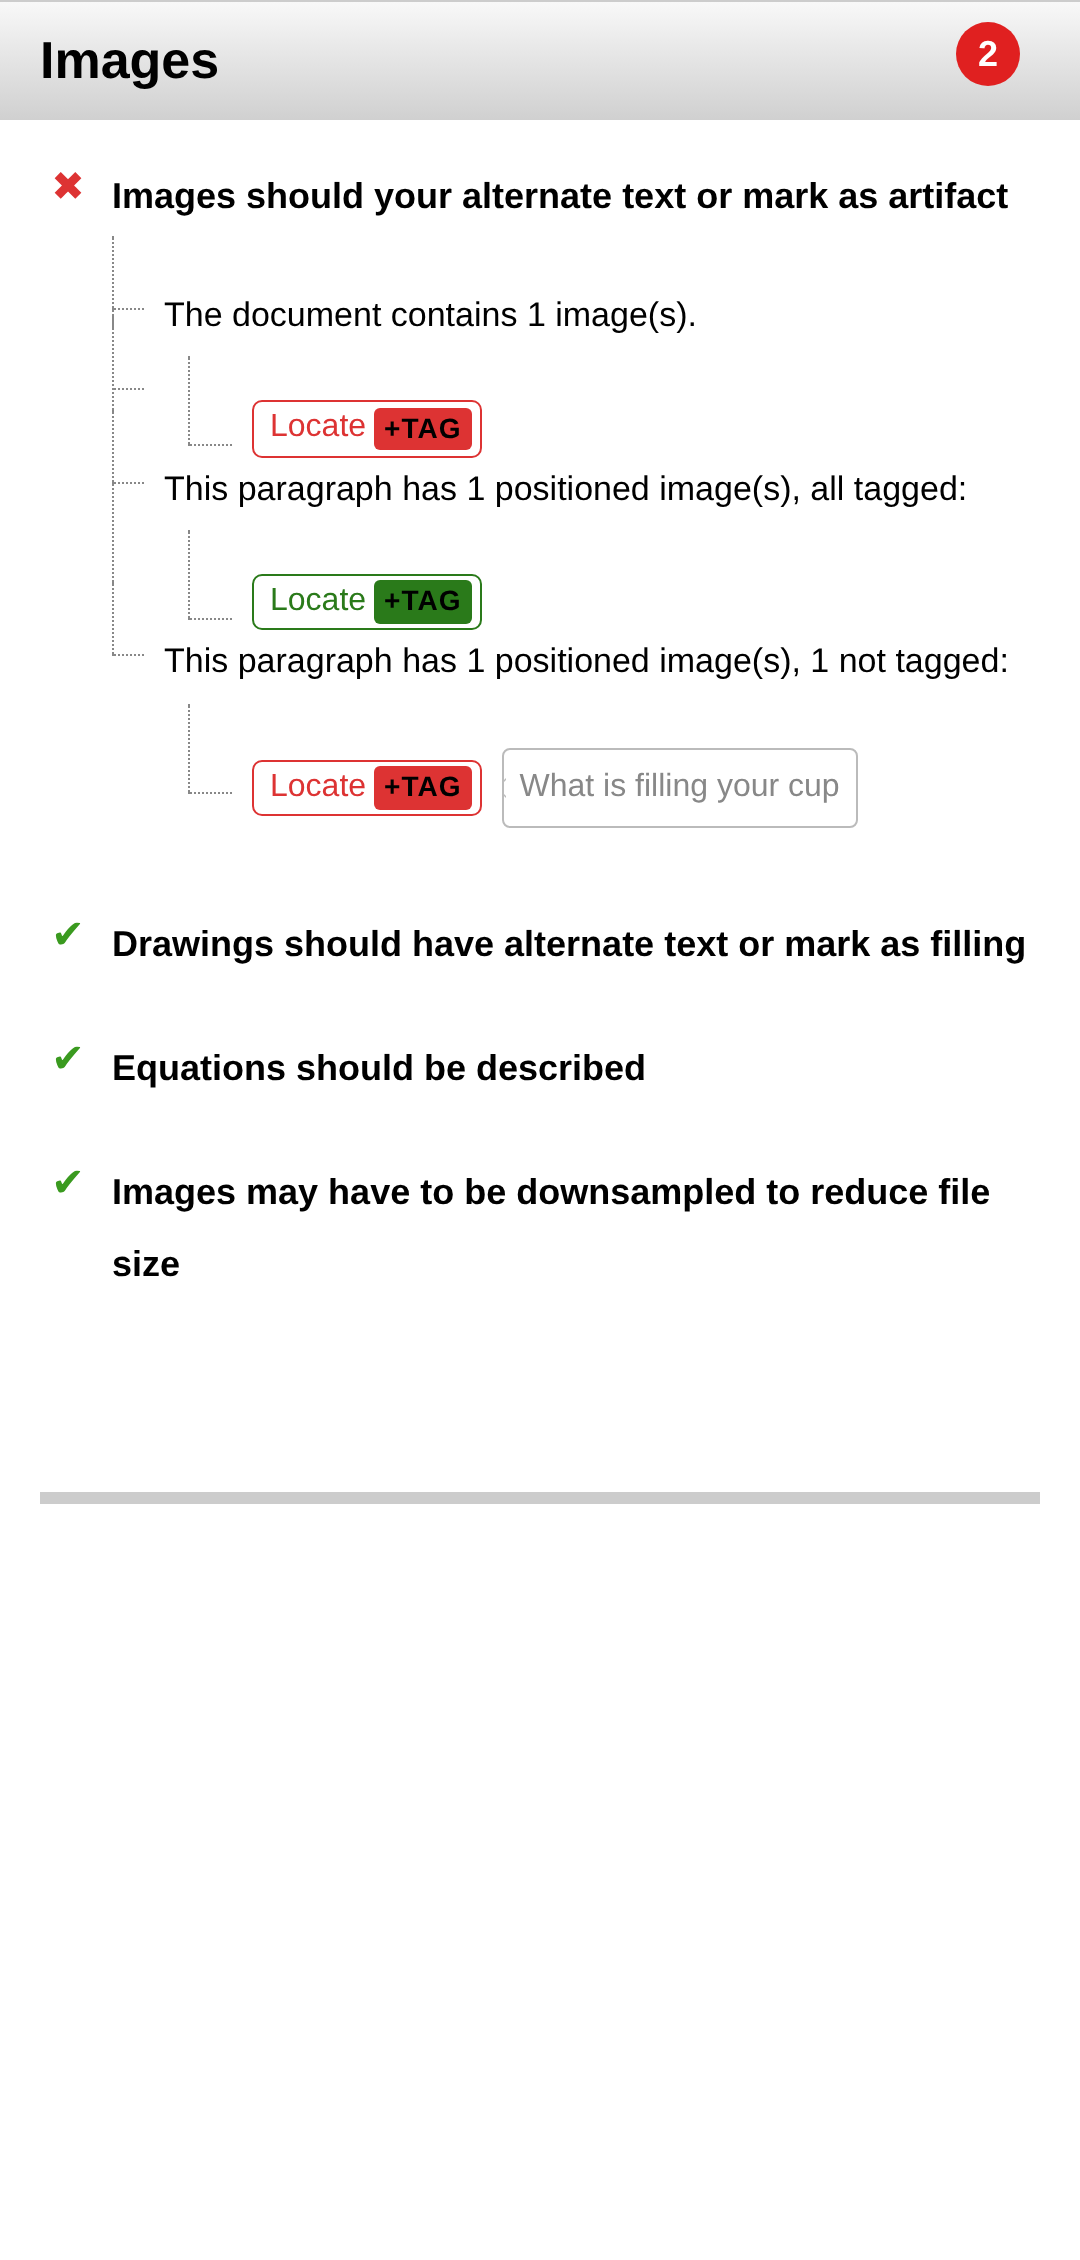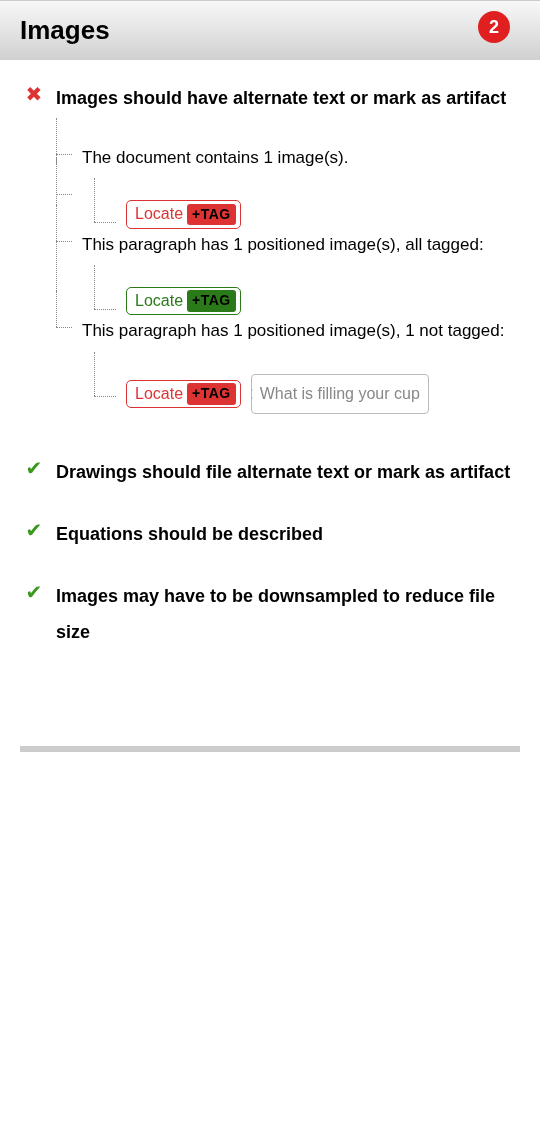--- a/index.html
+++ b/index.html
@@ -197,21 +197,21 @@
 
   <div class="header">
     <span class="header-title">Images</span>
     <div class="badge">2</div>
   </div>
 
   <div class="content">
 
     <div class="rule">
       <div class="rule-icon icon-fail">✖</div>
-      <div class="rule-title">Images should have alternate text or mark as artifact</div>
+      <div class="rule-title">Images should your alternate text or mark as artifact</div>
     </div>
 
     <div class="tree">
 
       <div class="tree-item">
         <span>The document contains 1 image(s).</span>
       </div>
 
       <div class="tree-item">
         <div class="subtree">
@@ -248,21 +248,21 @@
           </div>
         </div>
       </div>
 
     </div>
 
     <div style="height:40px"></div>
 
     <div class="rule">
       <div class="rule-icon icon-pass">✔</div>
-      <div class="rule-title">Drawings should file alternate text or mark as artifact</div>
+      <div class="rule-title">Drawings should have alternate text or mark as filling</div>
     </div>
 
     <div class="rule">
       <div class="rule-icon icon-pass">✔</div>
       <div class="rule-title">Equations should be described</div>
     </div>
 
     <div class="rule">
       <div class="rule-icon icon-pass">✔</div>
       <div class="rule-title">Images may have to be downsampled to reduce file size</div>

